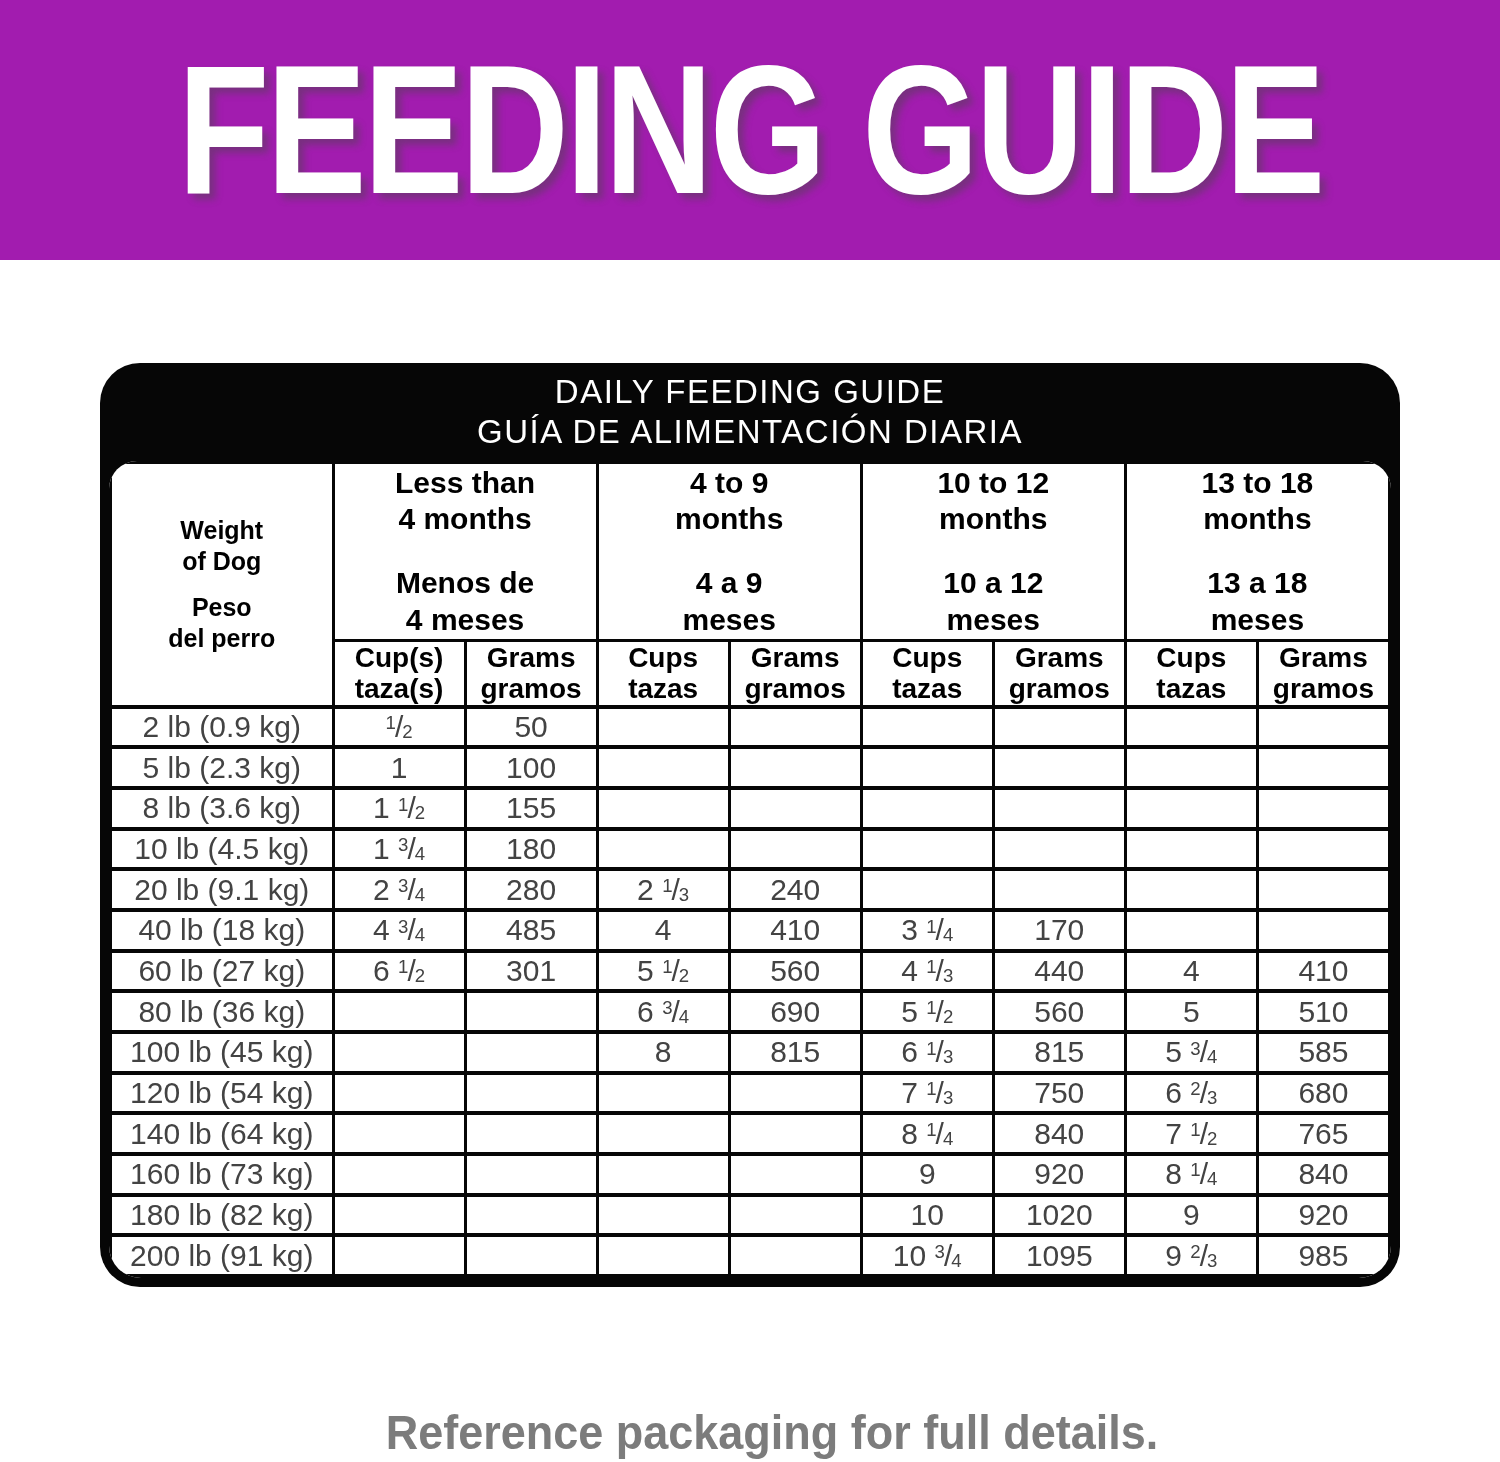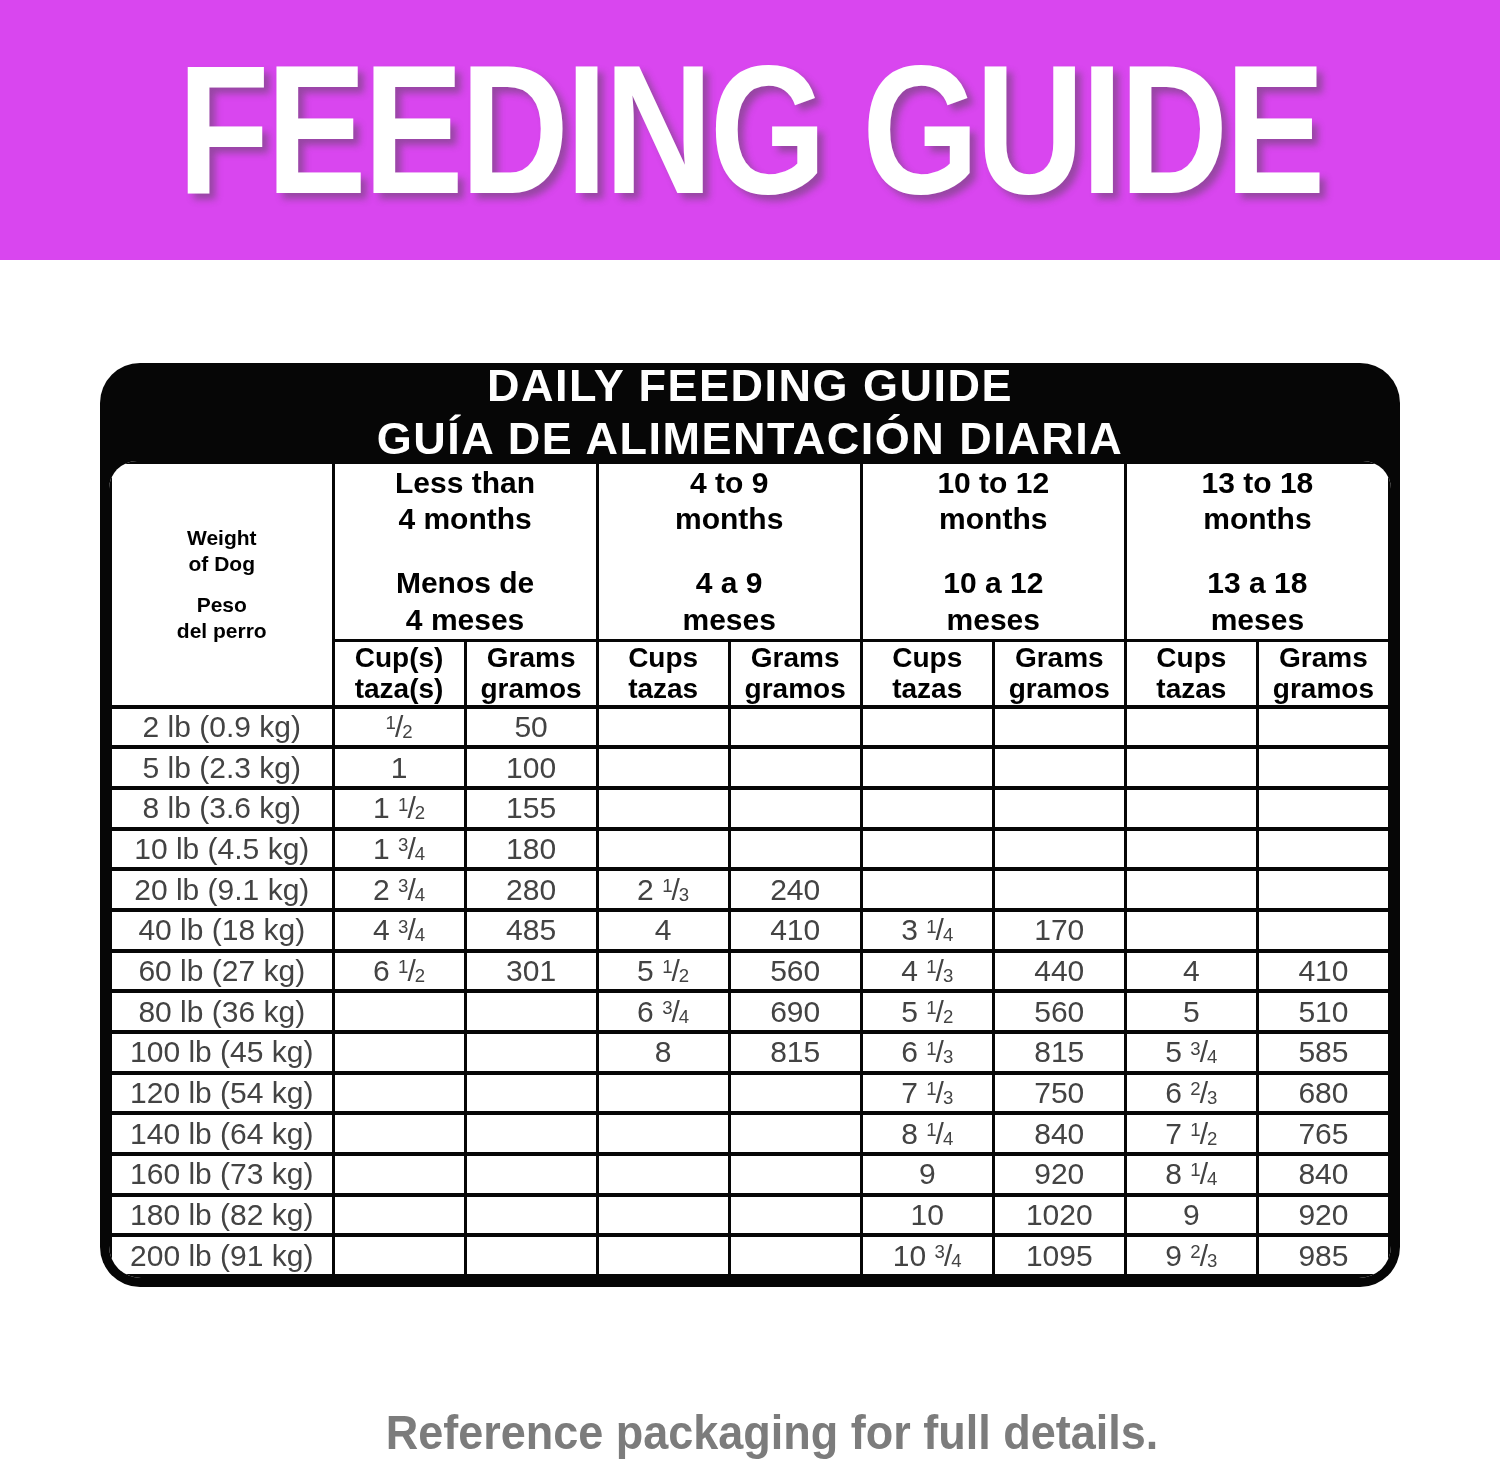--- a/index.html
+++ b/index.html
@@ -9,21 +9,21 @@
     width:1500px; height:1462px;
     font-family:"Liberation Sans", sans-serif;
     overflow:hidden;
     position:relative;
   }
 
   
   .banner {
     height:260px; width:100%;
     display:flex; align-items:center; justify-content:center;
-    background:#d946ef;
+    background:#a21caf;
   }
   .banner-title {
     display:inline-block;
     color:#ffffff;
     font-weight:800;
     font-size:150px;
     letter-spacing:-3px;
     white-space:nowrap;
     transform:scaleY(1.22);
     transform-origin:center;
@@ -40,22 +40,22 @@
     overflow:hidden;
   }
   .card-header {
     height:98px;
     display:flex; flex-direction:column;
     align-items:center; justify-content:center;
     gap:5px;
     color:#ffffff;
   }
   .card-header .line {
-    font-weight:700;
-    font-size:45px;
+    font-weight:400;
+    font-size:33px;
     letter-spacing:1.5px;
     line-height:1.05;
     white-space:nowrap;
   }
   .card-body {
     background:#ffffff;
     height:817px;
     border-radius:28px 28px 32px 32px;
     overflow:hidden;
   }
@@ -72,21 +72,21 @@
     vertical-align:middle;
     overflow:hidden;
   }
   thead th { color:#000000; font-weight:700; }
   tr.grouprow { height:178px; }
   tr.subrow   { height:66px; }
   tr.subrow th { border-bottom-width:4px; }
 
   .pre { white-space:pre-line; }
 
-  .weight-head { font-size:21px; line-height:1.22; }
+  .weight-head { font-size:25px; line-height:1.22; }
   .weight-head .es { margin-top:16px; }
 
   .group-cell { font-size:30px; line-height:1.22; }
   .group-cell .es { margin-top:27px; }
 
   tr.subrow th { font-size:28px; line-height:1.12; }
 
   tbody td {
     font-size:30px;
     color:#434343;

